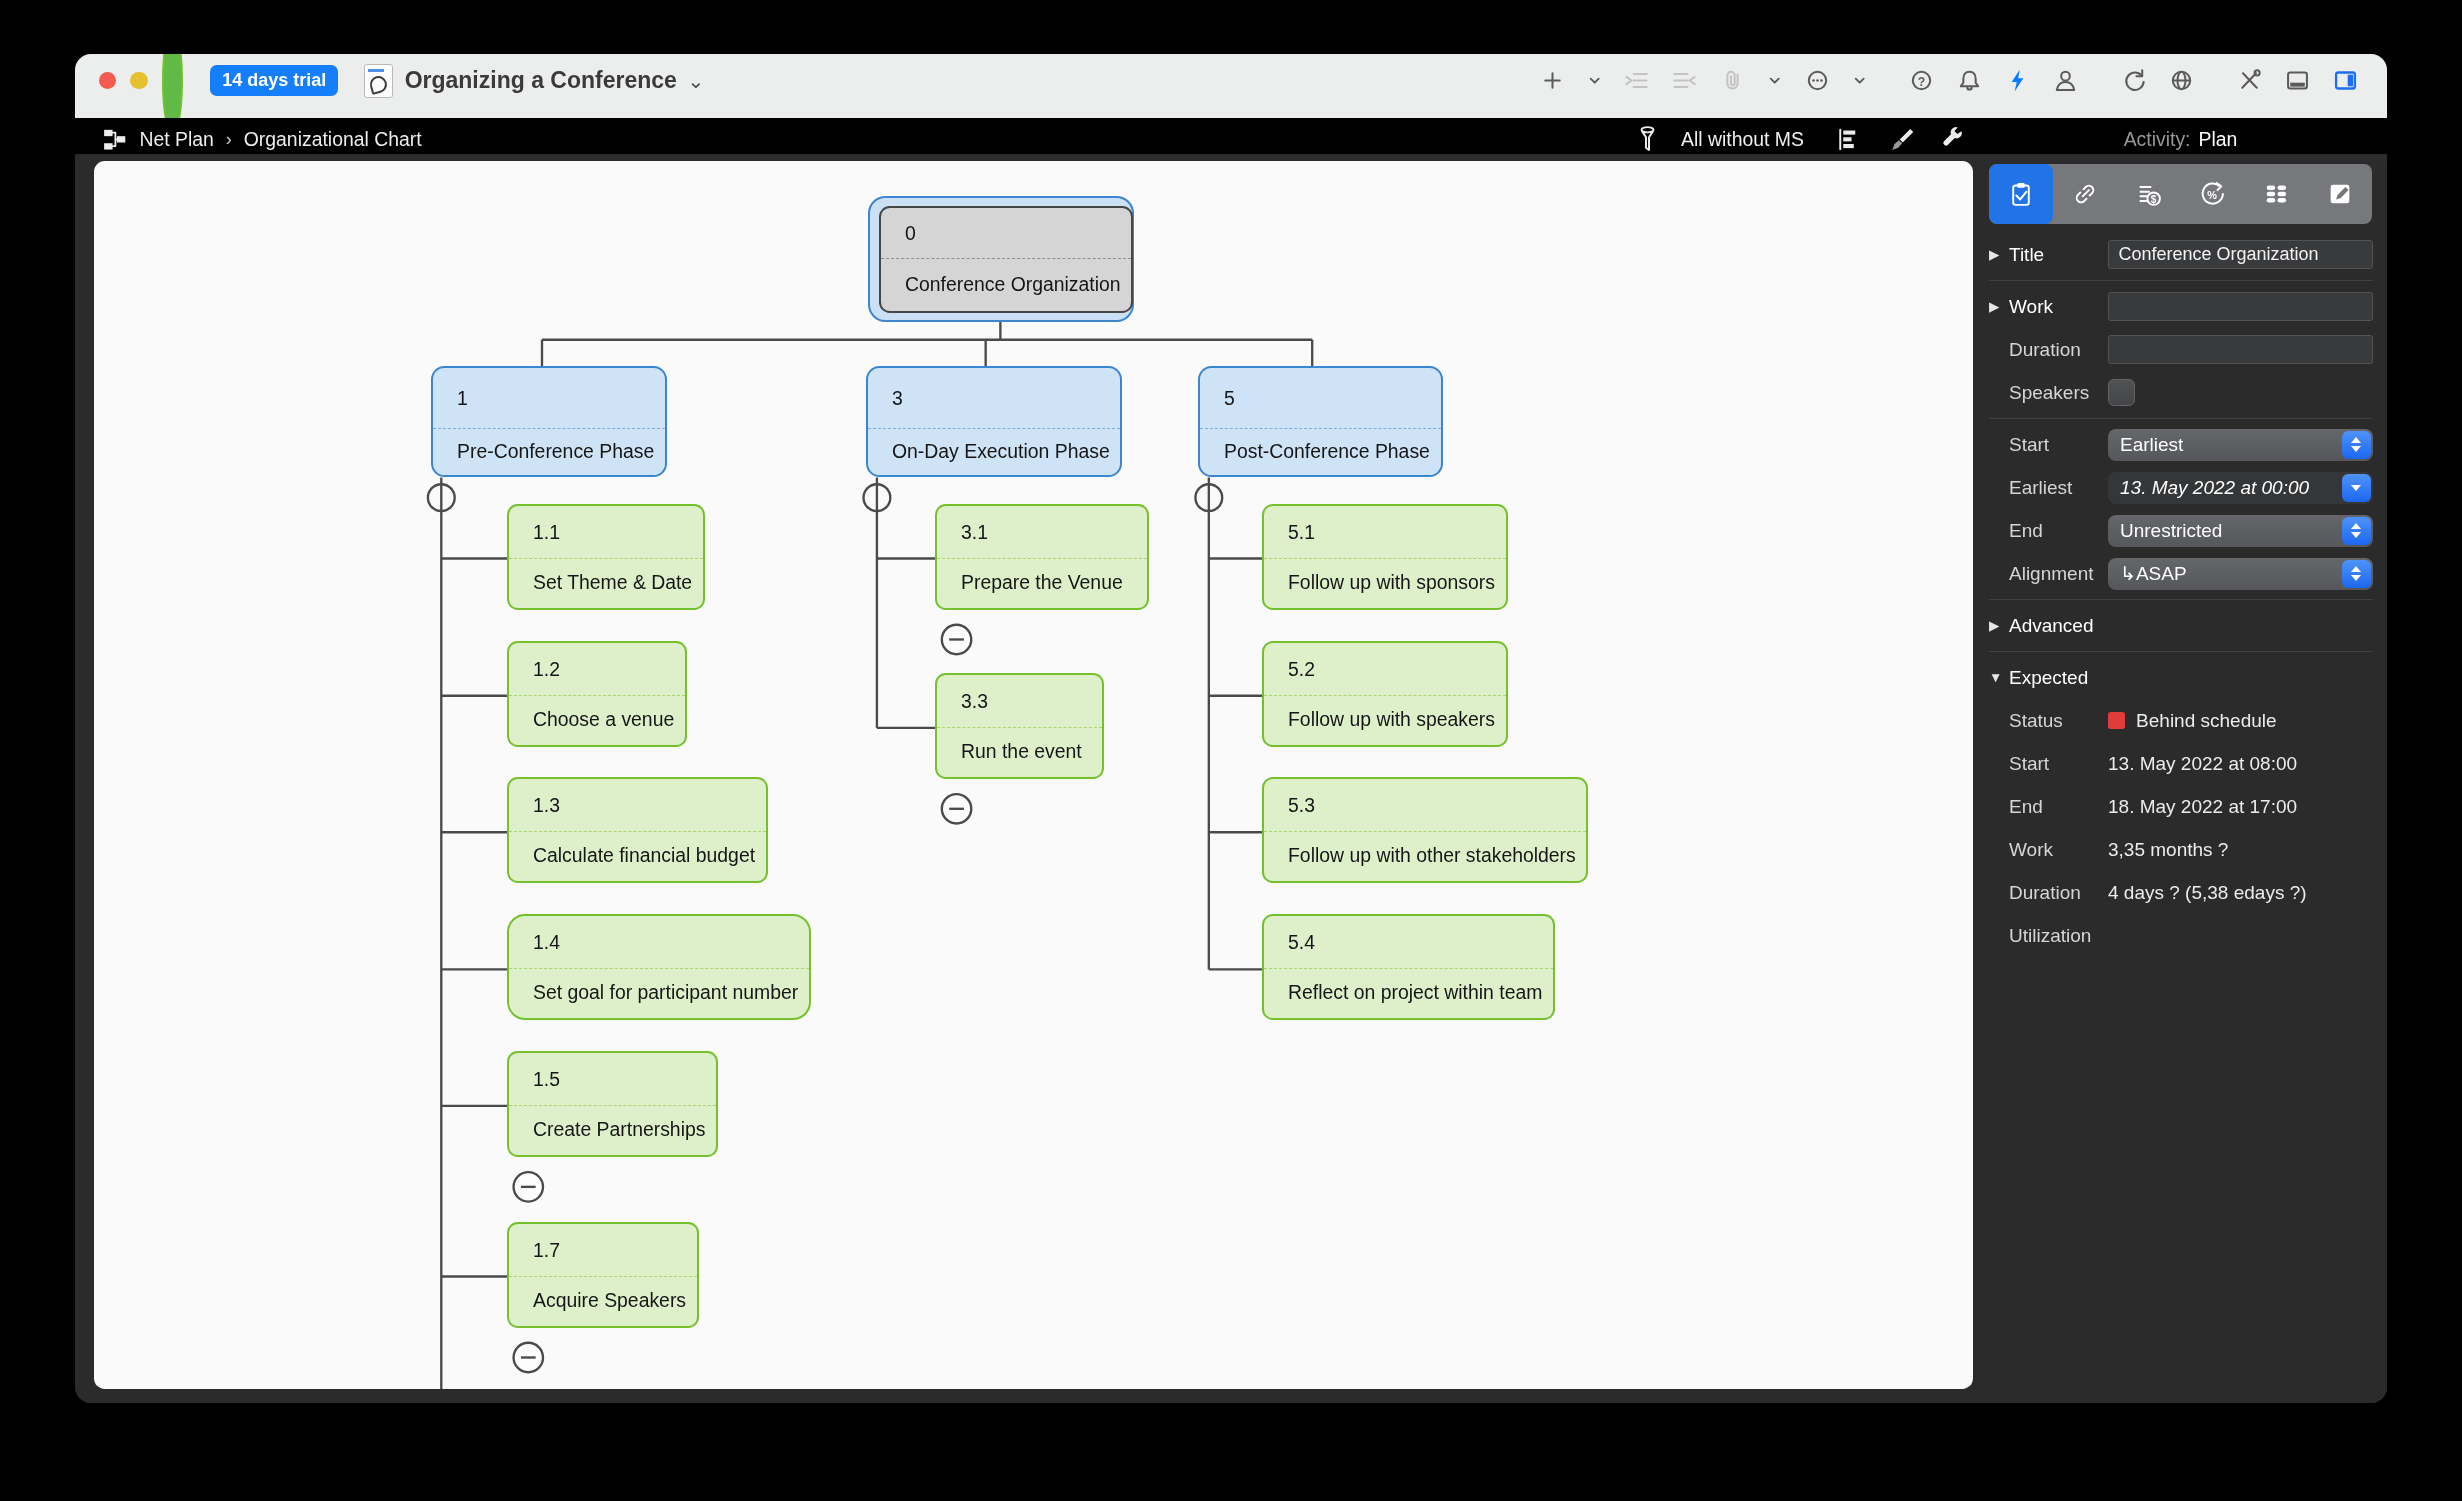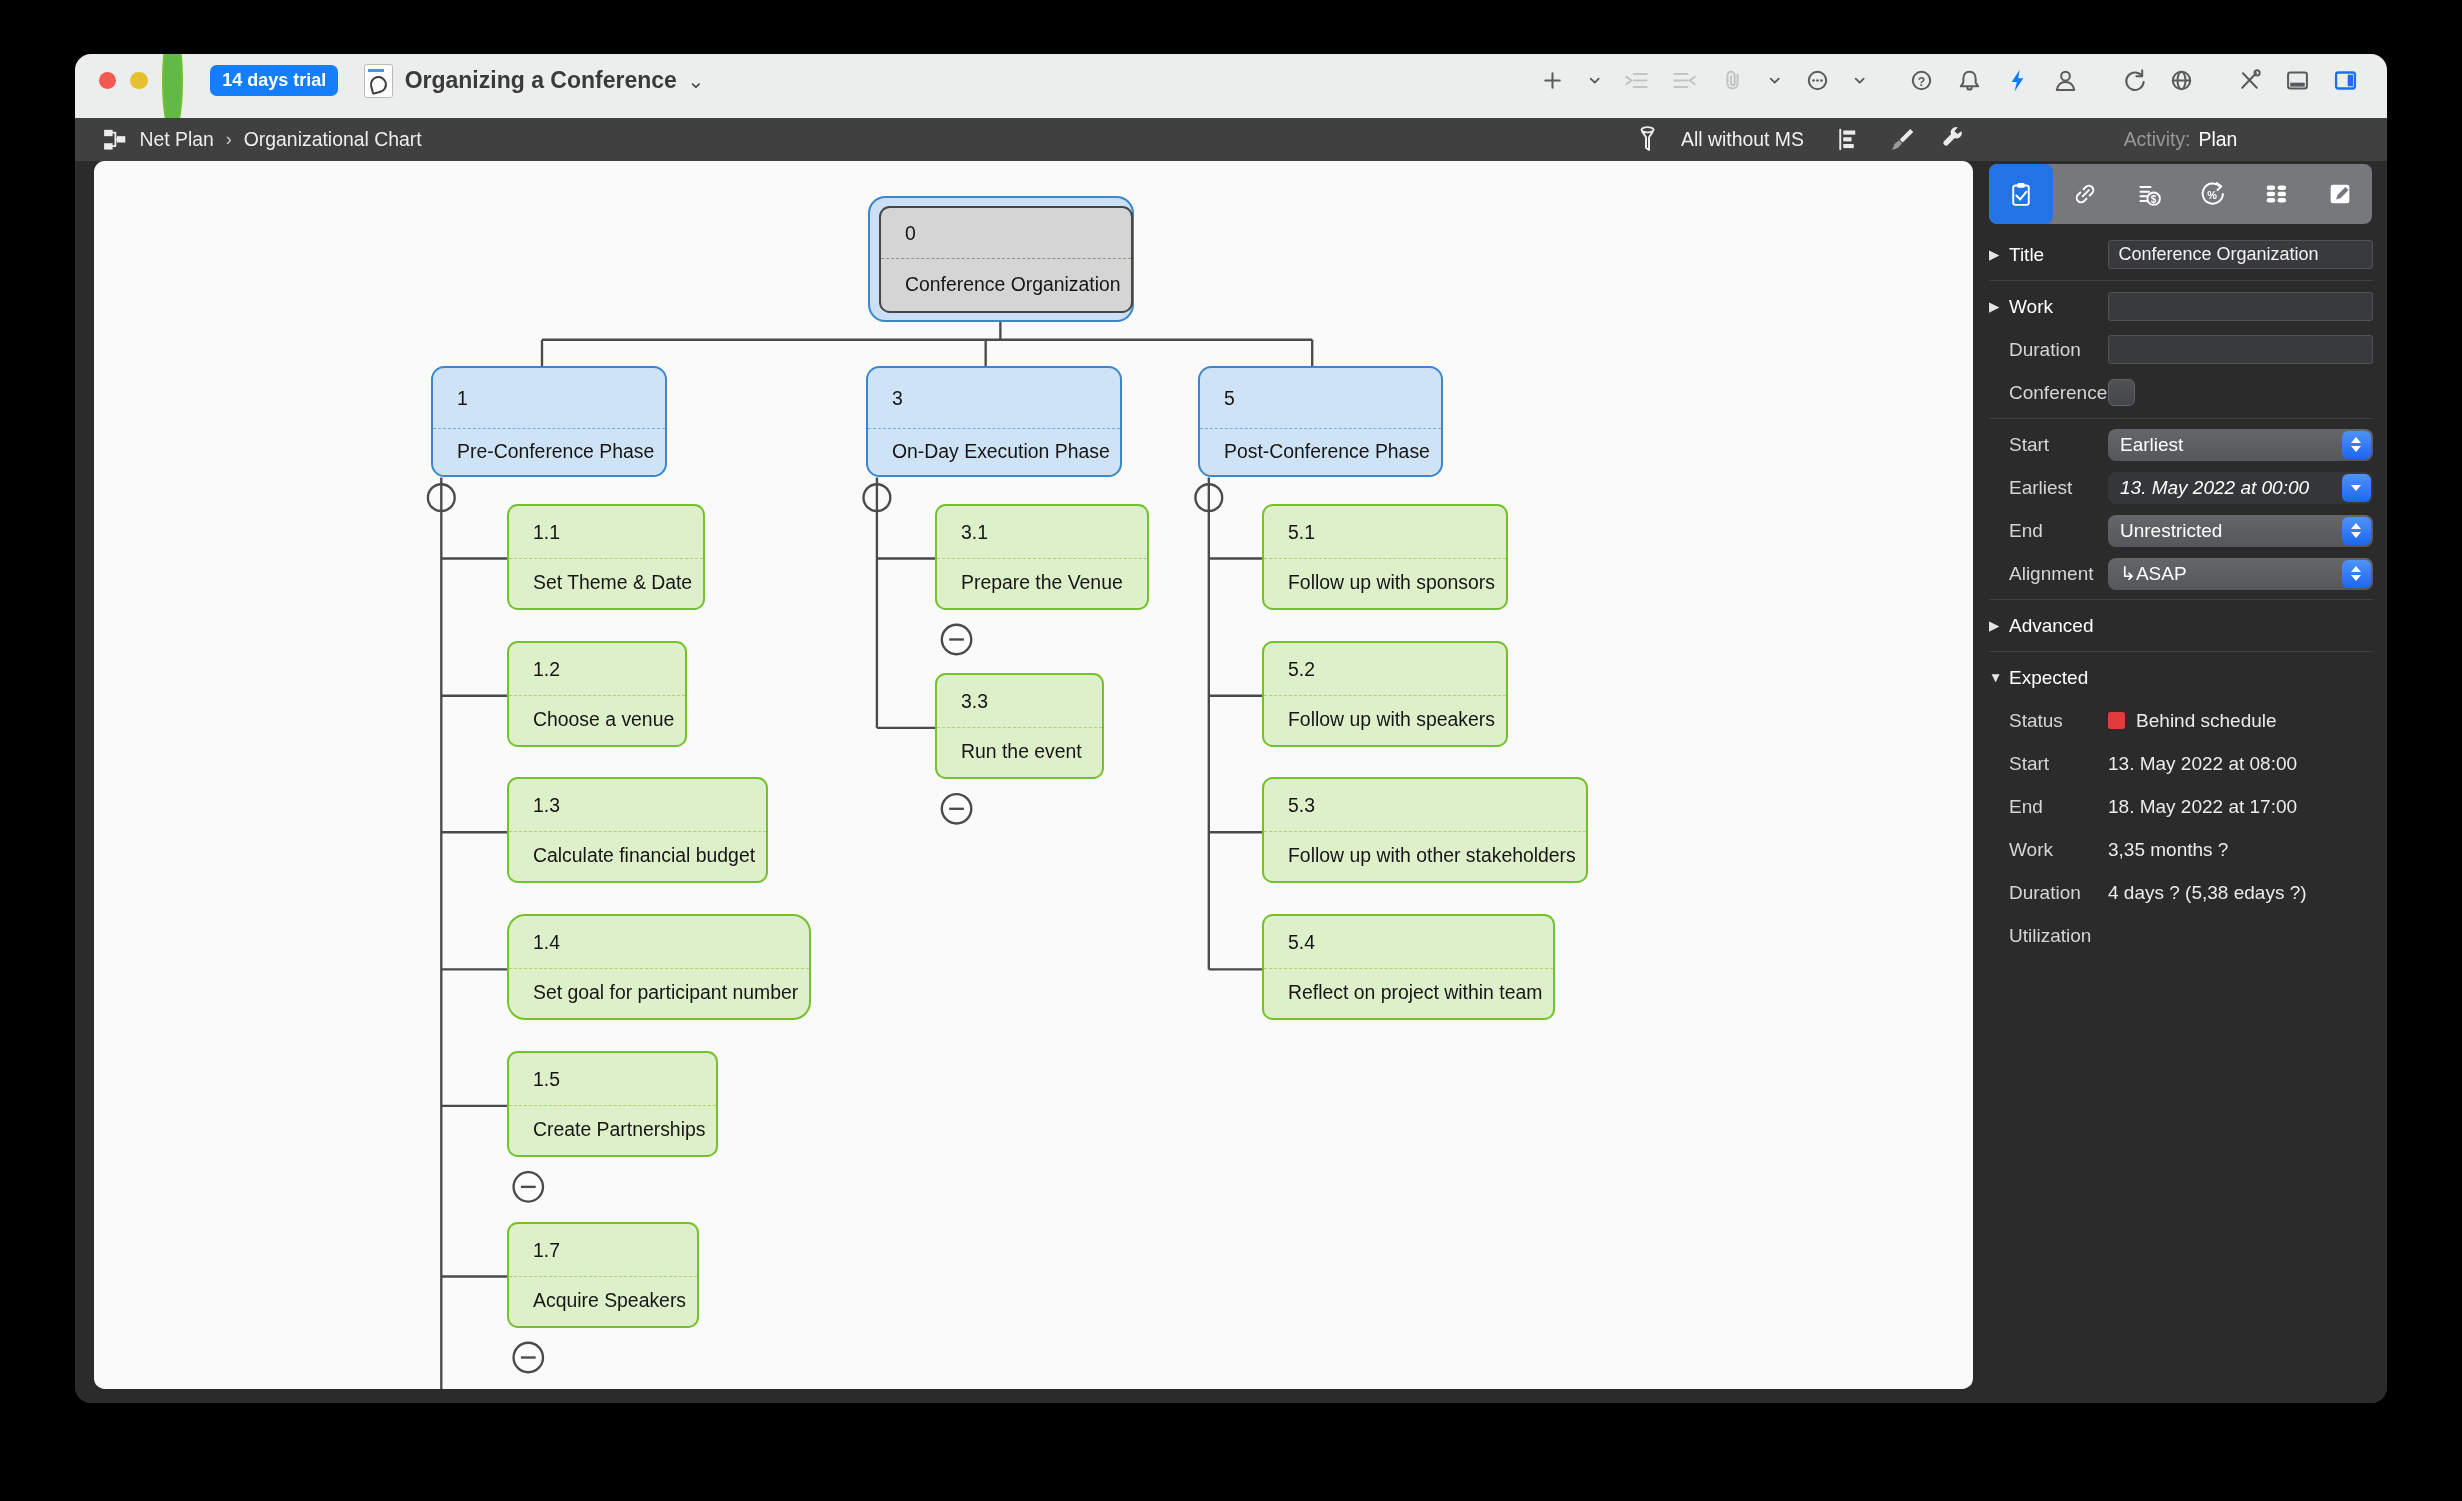--- a/index.html
+++ b/index.html
@@ -17,21 +17,21 @@
     padding:4.7px 12px;border-radius:6.7px;}
   .docicon{margin-left:25.4px;width:27px;height:32px;background:#fdfdfd;border:1.3px solid #b9b9bb;border-radius:2.7px;position:relative;}
   .docicon::before{content:"";position:absolute;left:3.3px;top:4px;width:16px;height:3.3px;background:#4f8fe8;}
   .docicon::after{content:"";position:absolute;left:5.4px;top:11.4px;width:13.4px;height:13.4px;border:2px solid #3c3c3e;border-radius:50% 50% 50% 10%;transform:rotate(-15deg);}
   .wintitle{margin-left:12px;font-size:23px;font-weight:bold;color:#3a3a3c;}
   .title-chev{margin-left:10.7px;color:#4a4a4c;font-size:20px;}
   .tb-icons{margin-left:auto;display:flex;align-items:center;gap:19px;}
   .tbi{width:29px;height:29px;display:flex;align-items:center;justify-content:center;}
   .tbi svg{display:block;}
   
-  .toolbar2{position:relative;height:43px;background:#404040;}
+  .toolbar2{position:relative;height:36px;background:#000000;}
   .crumb{position:absolute;left:27px;top:0;height:43px;display:flex;align-items:center;gap:12px;color:#ededee;font-size:19.4px;}
   .crumb .sep{color:#cfcfd0;font-size:18px;}
   .filtergroup{position:absolute;left:1559px;top:0;height:43px;display:flex;align-items:center;gap:20px;color:#f0f0f1;font-size:19.4px;}
   .viewicons{display:flex;align-items:center;gap:25.4px;margin-left:10.7px;}
   .activity{position:absolute;left:1898px;width:415px;top:0;height:43px;display:flex;align-items:center;justify-content:center;font-size:19.4px;text-align:center;}
   .activity .al{color:#98989a;}
   .activity .av{color:#fff;margin-left:8px;}
   
   .main{position:absolute;left:0;top:107px;right:0;bottom:0;background:#2b2b2b;}
   .canvas{position:absolute;left:19px;top:0;width:1879px;height:1228px;background:#fafafa;border-radius:10.7px;overflow:hidden;}
@@ -399,21 +399,21 @@
         </div>
         <div class="irow">
           <span class="tri"></span>
           <span class="lab">Duration</span>
           <div class="ctrl">
               <input class="tinput" readonly="" value="" style="">
             </div>
         </div>
         <div class="irow">
           <span class="tri"></span>
-          <span class="lab">Conference</span>
+          <span class="lab">Speakers</span>
           <div class="ctrl">
               <div class="checkbox"></div>
             </div>
         </div>
         <div class="divider"></div>
         <div class="irow">
           <span class="tri"></span>
           <span class="lab">Start</span>
           <div class="ctrl">
               <div class="popup">

